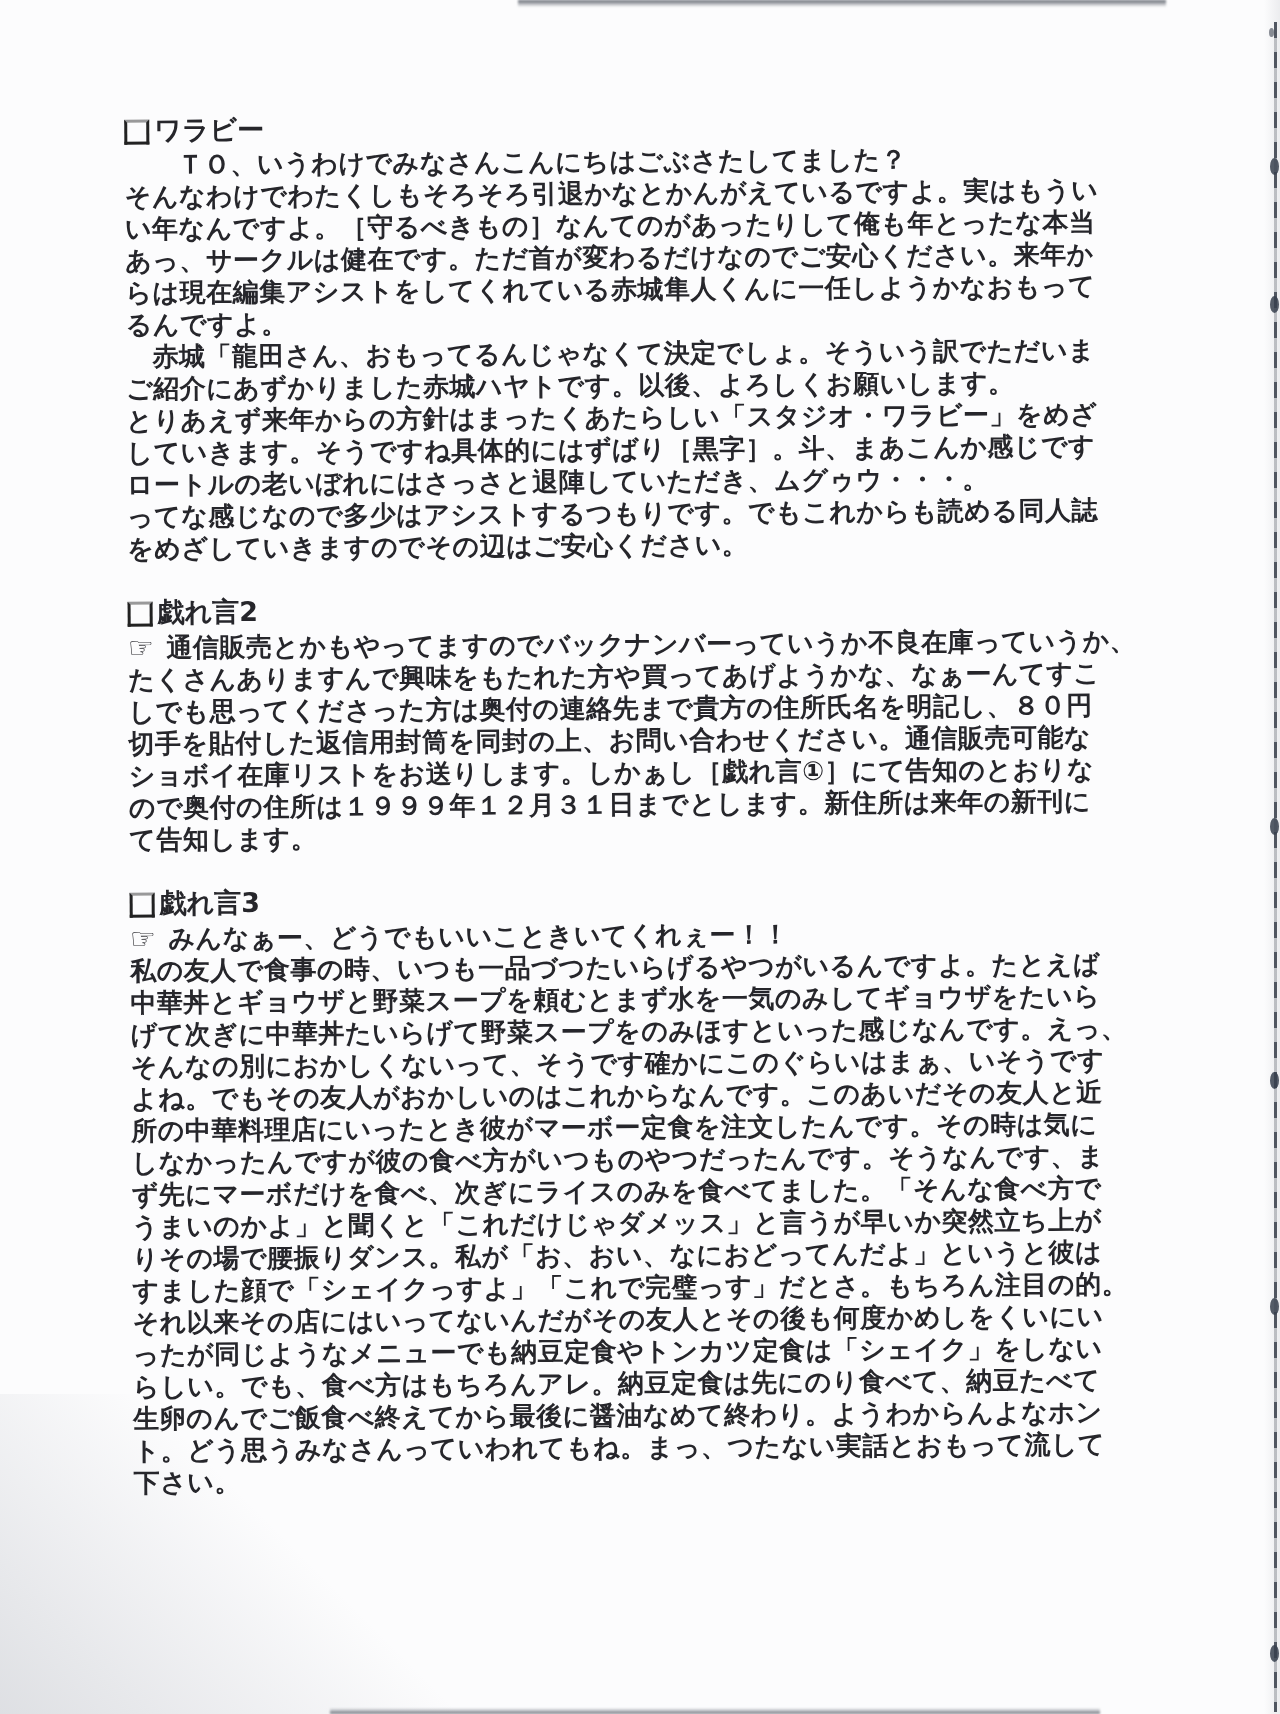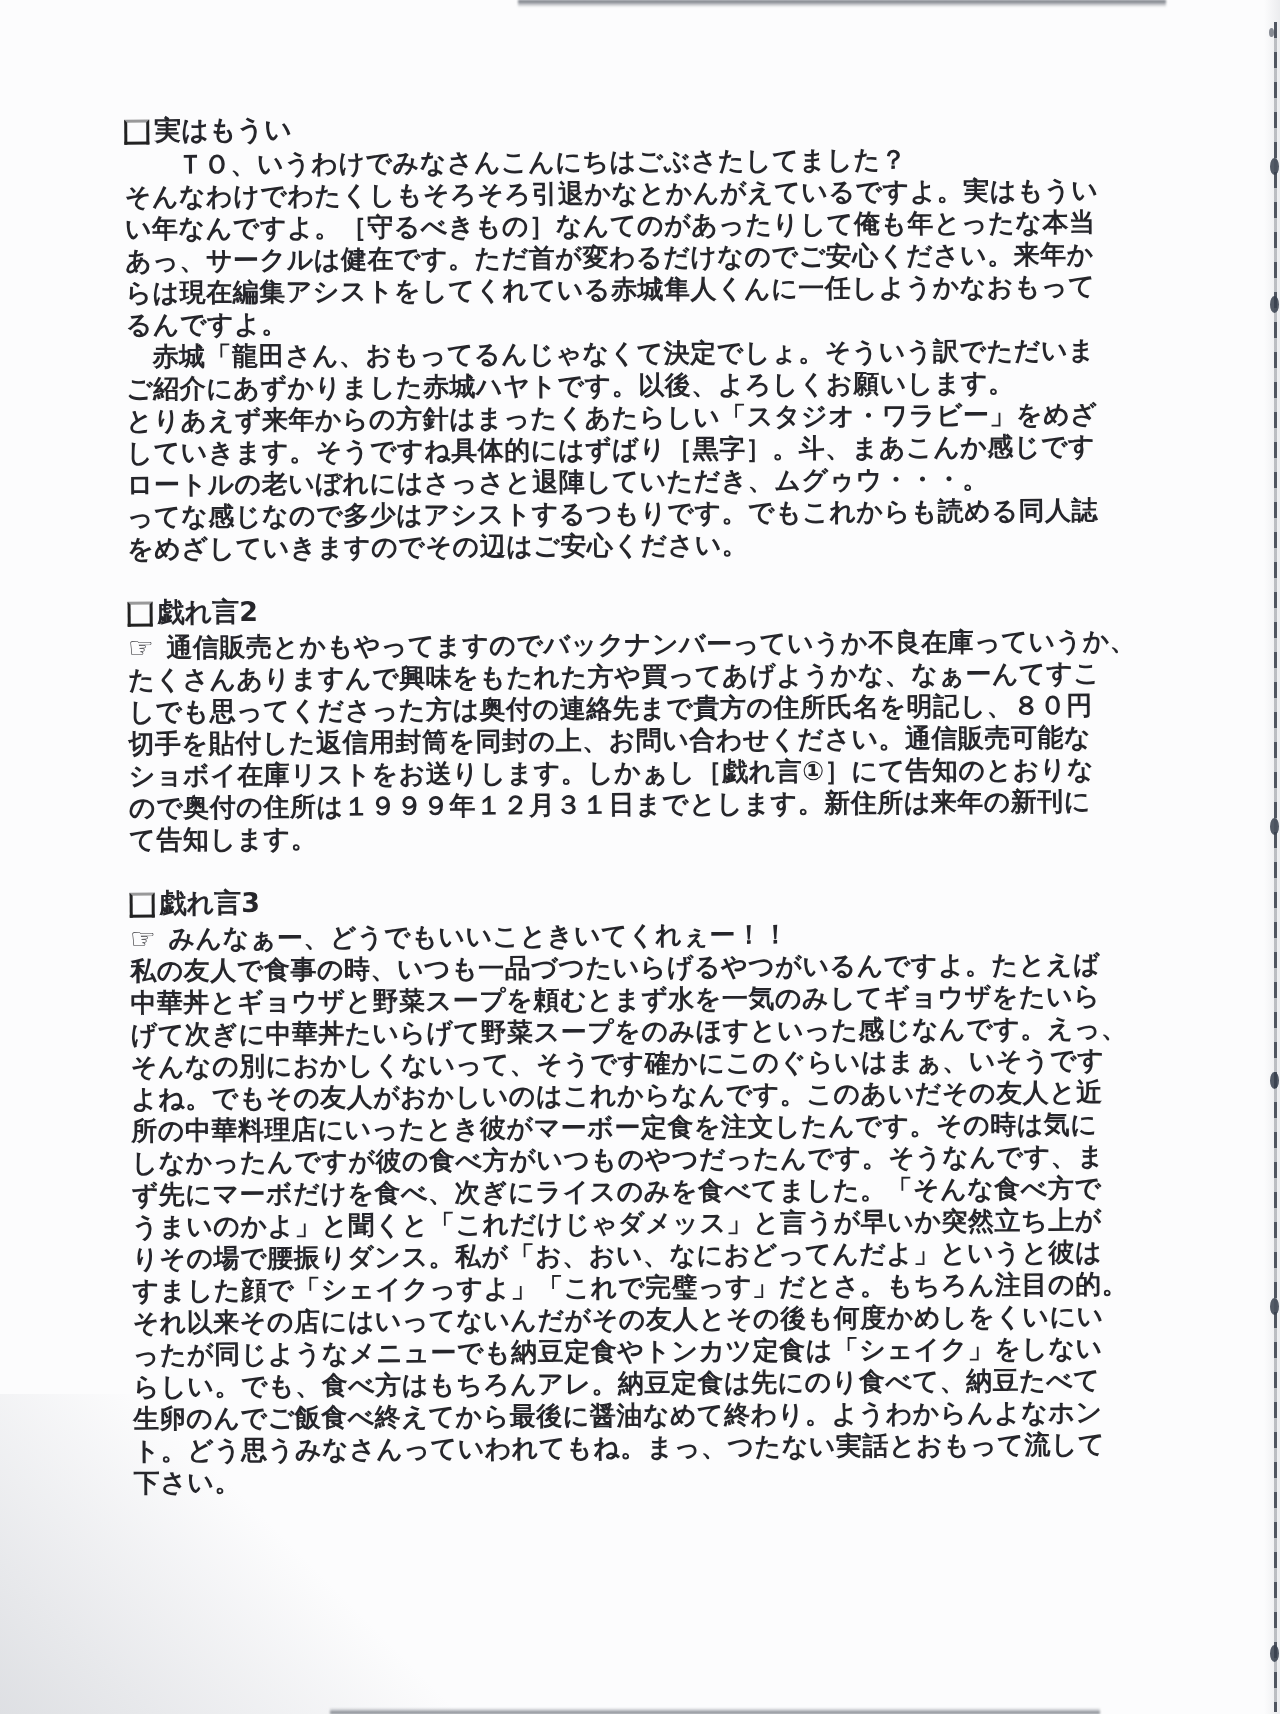--- a/index.html
+++ b/index.html
@@ -65,21 +65,21 @@
 <div class="art blob" style="top:1645px"></div>
 <div class="art tr-speck"></div>
 <div class="art bl-corner"></div>
 <div class="art bottom-band"></div>
 
 <div class="content">
 
   <div class="sec">
     <div class="sec-header">
       <span class="marker"></span>
-      <span>実はもうい</span>
+      <span>ワラビー</span>
     </div>
     <div class="line">　　ＴＯ、いうわけでみなさんこんにちはごぶさたしてました？</div>
     <div class="line">そんなわけでわたくしもそろそろ引退かなとかんがえているですよ。実はもうい</div>
     <div class="line">い年なんですよ。［守るべきもの］なんてのがあったりして俺も年とったな本当</div>
     <div class="line">あっ、サークルは健在です。ただ首が変わるだけなのでご安心ください。来年か</div>
     <div class="line">らは現在編集アシストをしてくれている赤城隼人くんに一任しようかなおもって</div>
     <div class="line">るんですよ。</div>
     <div class="line">　赤城「龍田さん、おもってるんじゃなくて決定でしょ。そういう訳でただいま</div>
     <div class="line">ご紹介にあずかりました赤城ハヤトです。以後、よろしくお願いします。</div>
     <div class="line">とりあえず来年からの方針はまったくあたらしい「スタジオ・ワラビー」をめざ</div>

